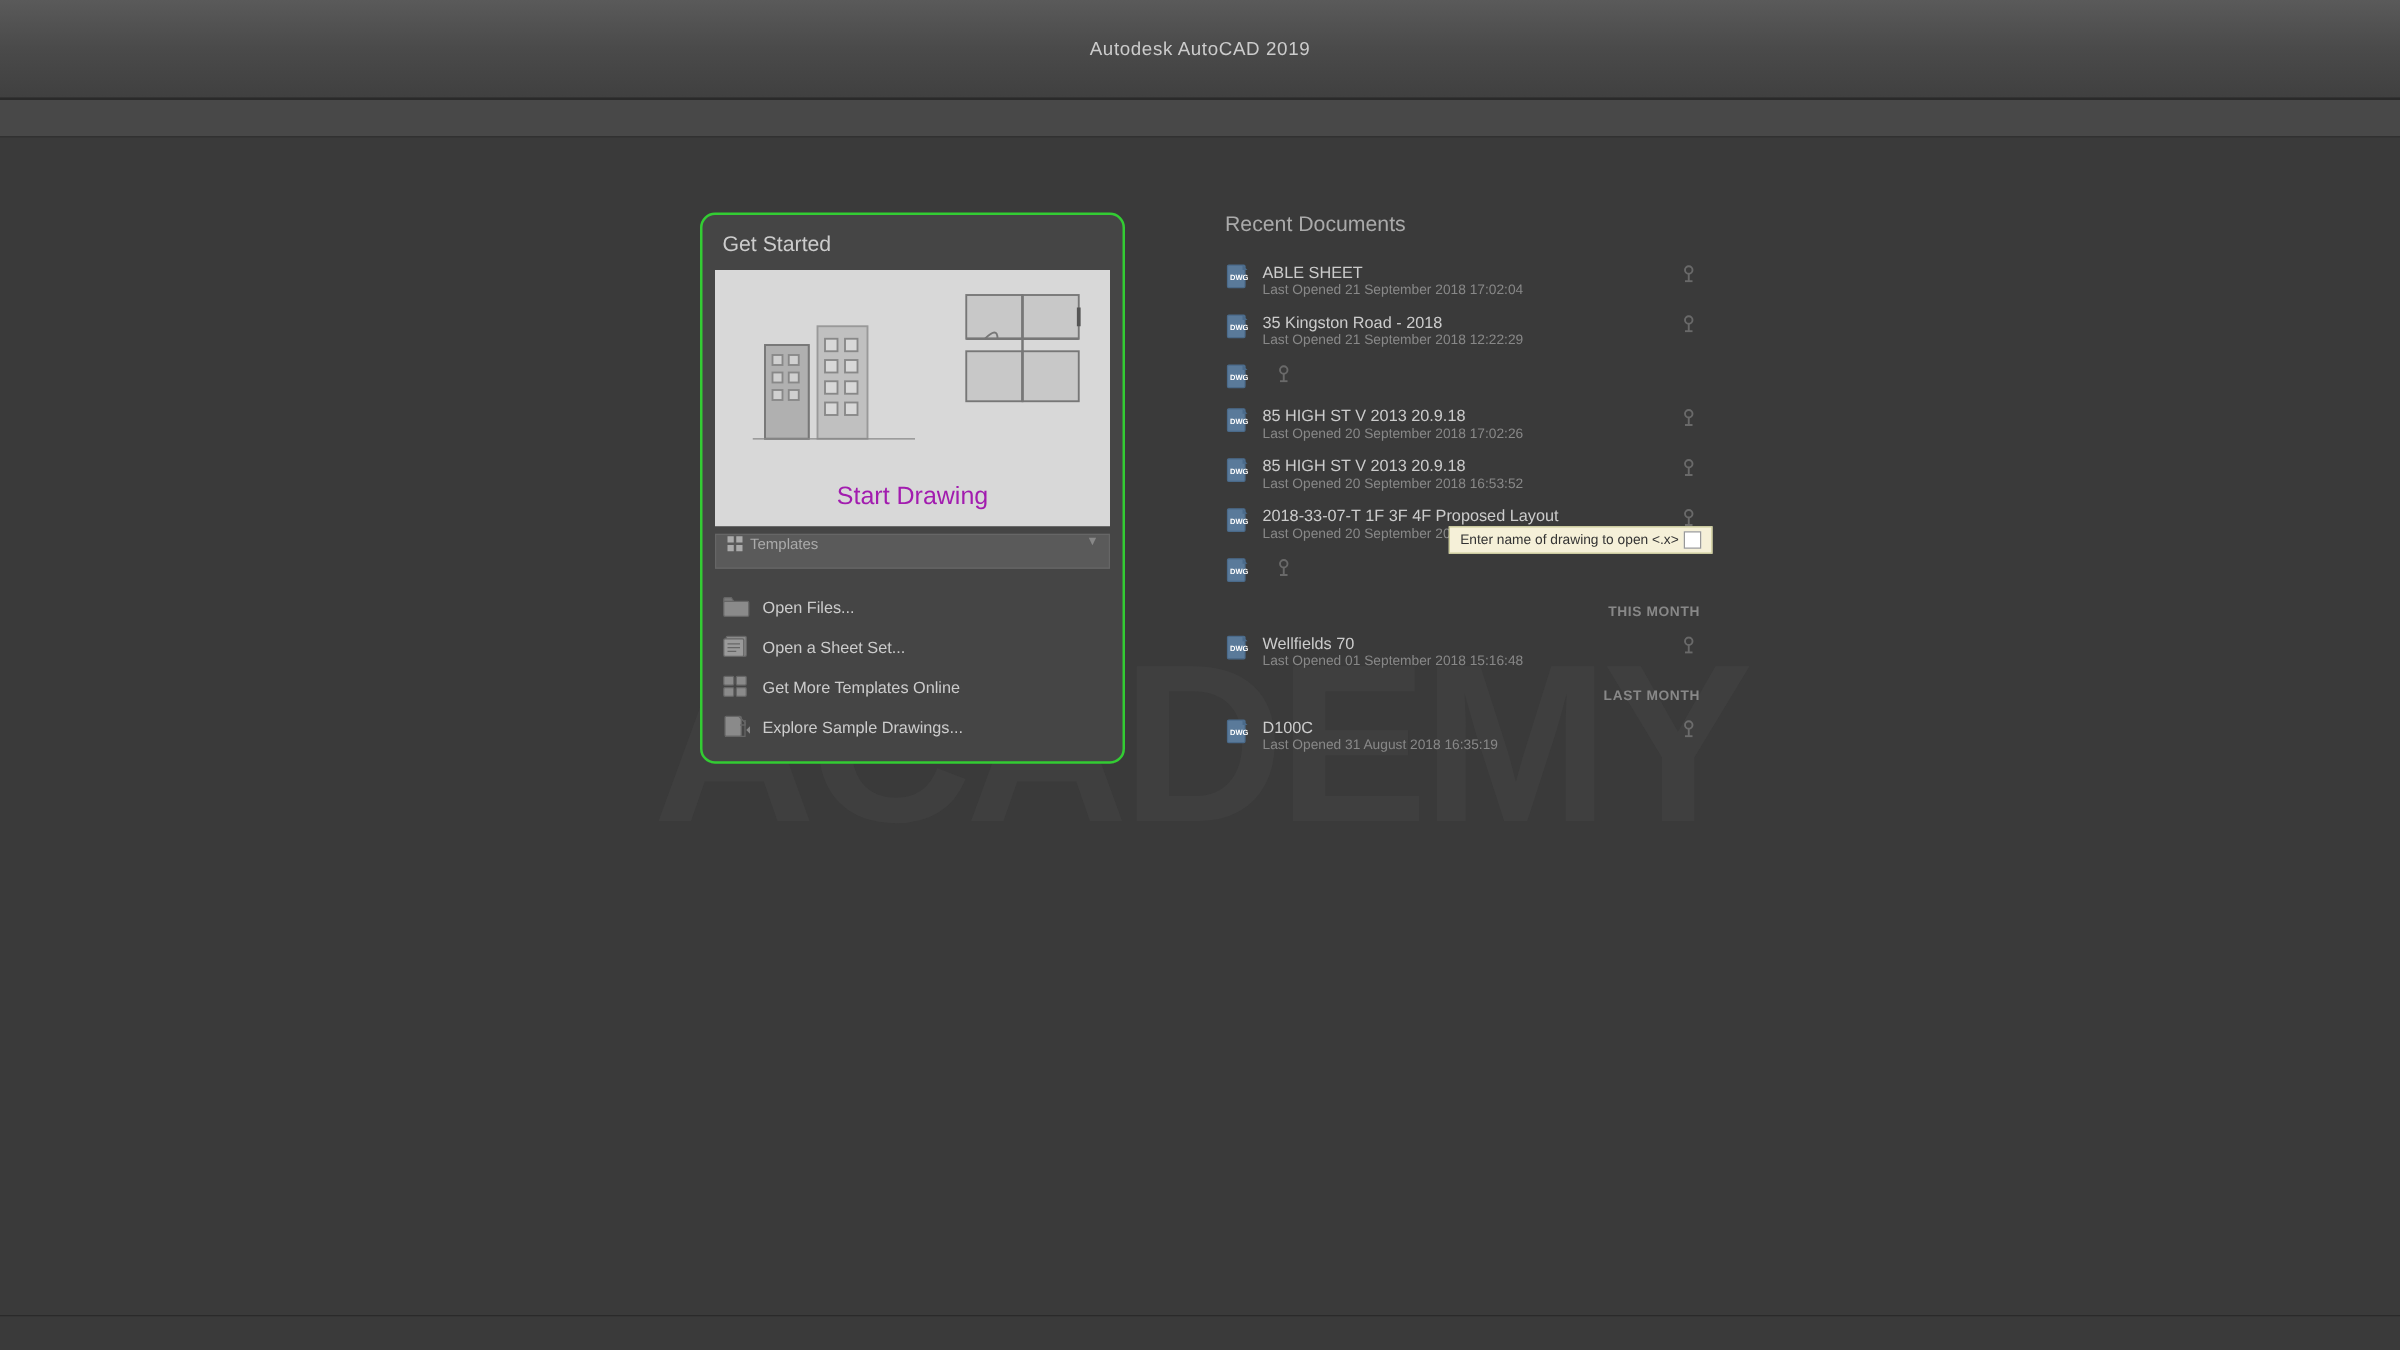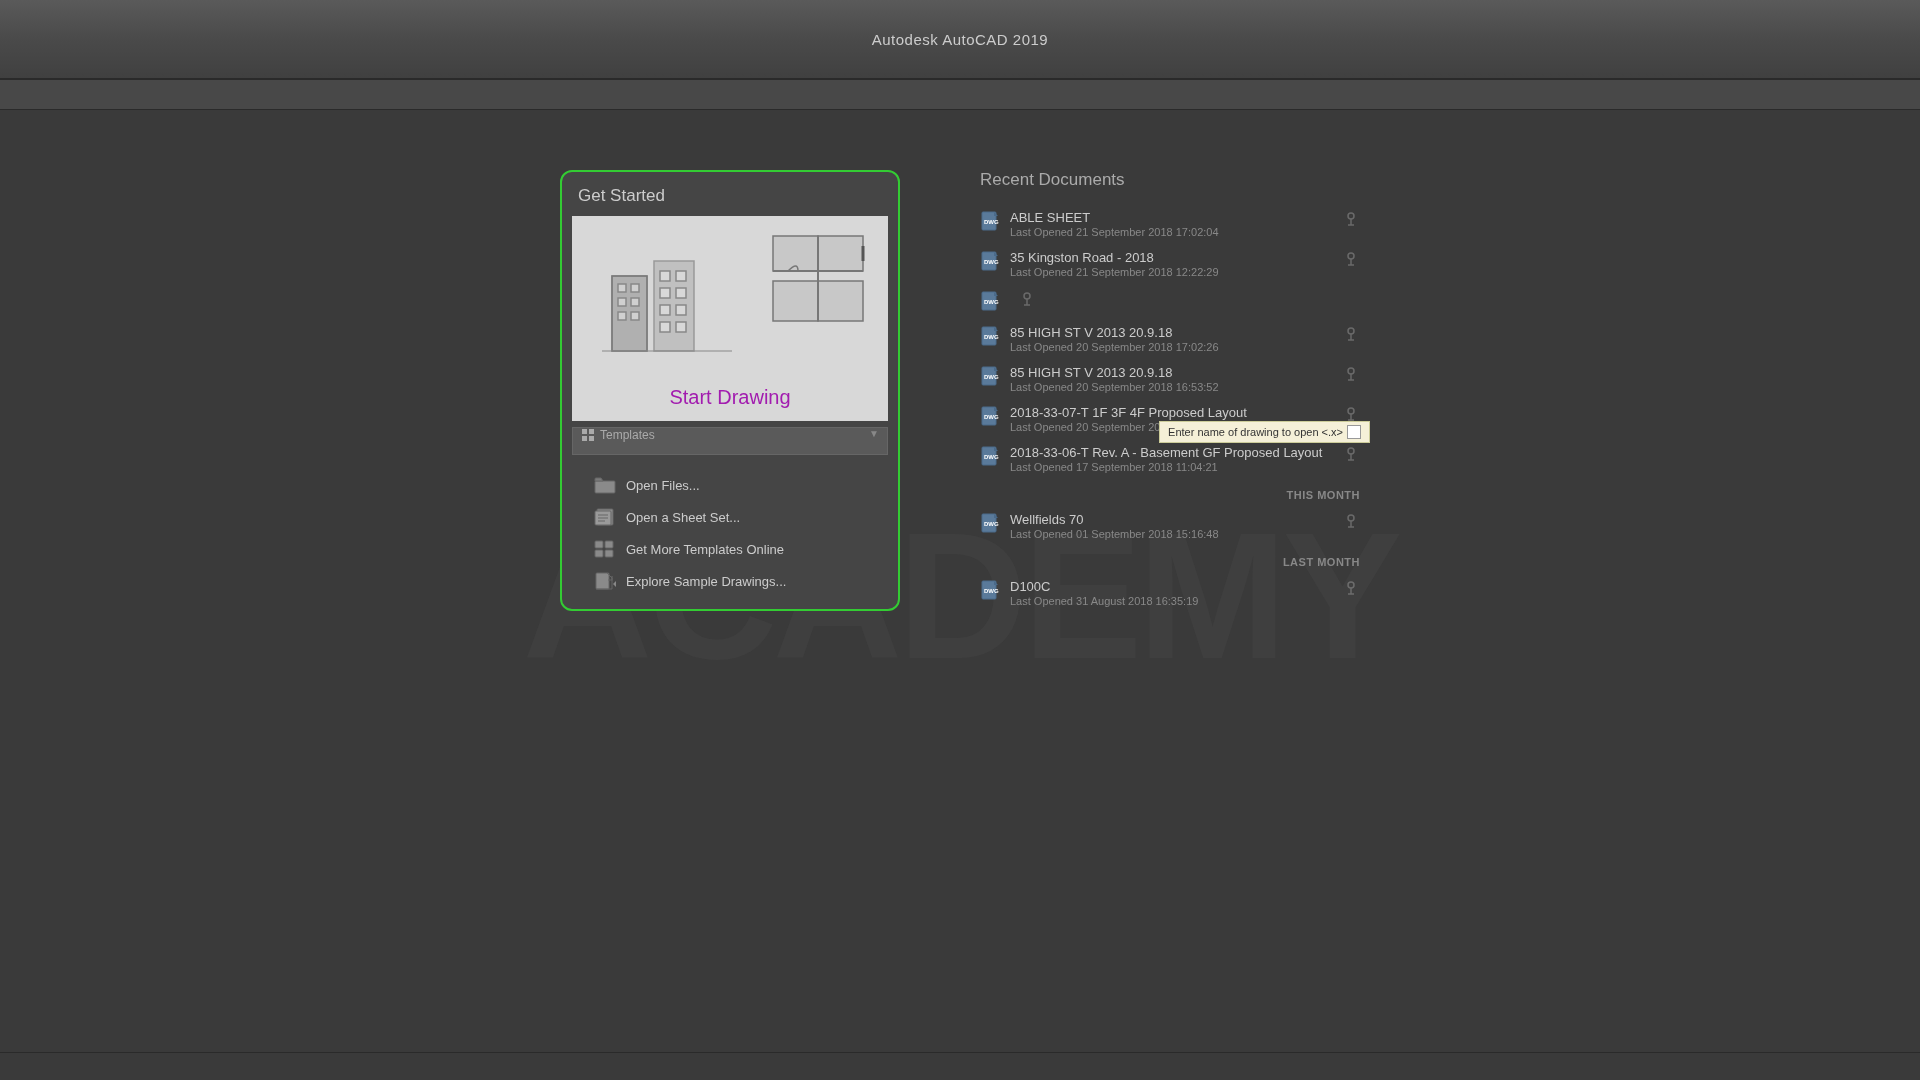--- a/index.html
+++ b/index.html
@@ -157,21 +157,20 @@
     .menu-items {
       padding: 8px 0 12px 0;
     }
 
     .menu-item {
       display: flex;
       align-items: center;
       padding: 7px 16px;
       cursor: pointer;
       gap: 10px;
-      margin-left: 16px;
     }
 
     .menu-item-icon {
       width: 22px;
       height: 18px;
       display: flex;
       align-items: center;
       justify-content: center;
       flex-shrink: 0;
     }
@@ -536,24 +535,20 @@
           <span class="tooltip-input-box"></span>
         </div>
       </div>
 
       <div class="doc-item">
         <svg class="doc-icon" width="22" height="22" viewBox="0 0 22 22">
           <rect x="2" y="1" width="14" height="18" rx="1" fill="#5a7a9a" stroke="#4a6a8a" stroke-width="1"></rect>
           <text x="4" y="13" font-size="6" fill="white" font-weight="bold">DWG</text>
           <polygon points="14,1 18,5 14,5" fill="#4a6a8a"></polygon>
         </svg>
-        <div class="doc-info">
-          <div class="doc-name">2018-33-06-T Rev. A - Basement GF Proposed Layout</div>
-          <div class="doc-date">Last Opened 17 September 2018 11:04:21</div>
-        </div>
         <span class="pin-icon">
           <svg width="14" height="14" viewBox="0 0 14 14" fill="#999">
               <circle cx="7" cy="4" r="3" fill="none" stroke="#999" stroke-width="1.5"></circle>
               <line x1="7" y1="7" x2="7" y2="13" stroke="#999" stroke-width="1.5"></line>
               <line x1="4" y1="13" x2="10" y2="13" stroke="#999" stroke-width="1.5"></line>
             </svg>
         </span>
       </div>
 
     </div>

